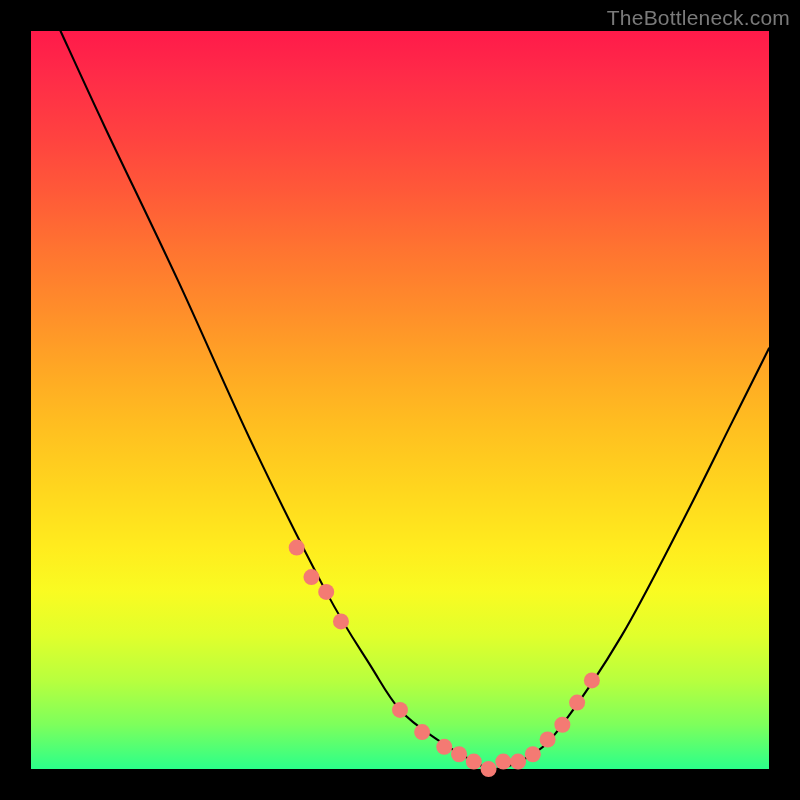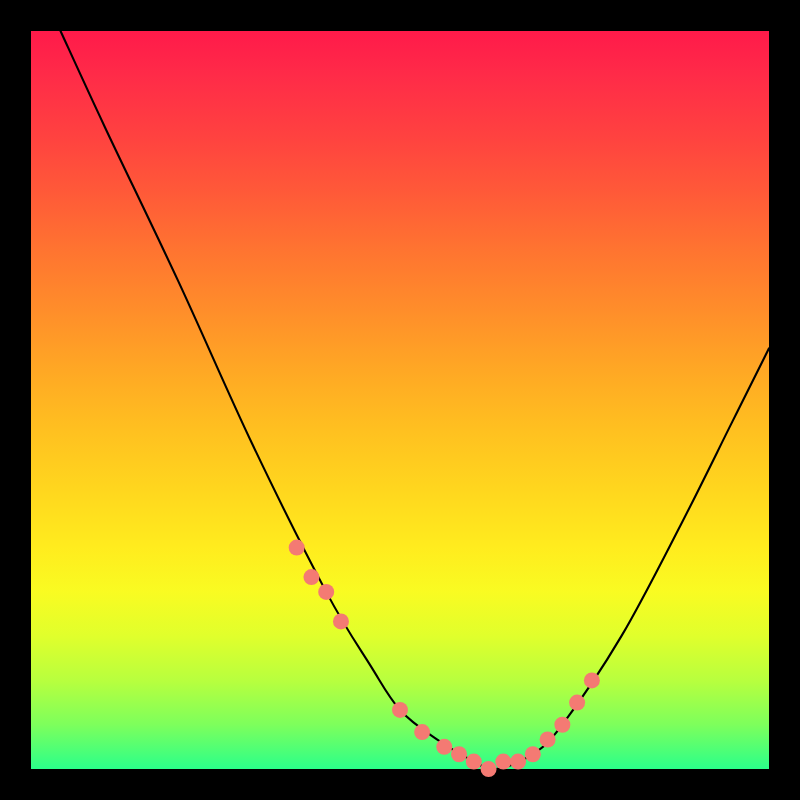--- a/index.html
+++ b/index.html
@@ -80,13 +80,14 @@
           <circle cx="472.32" cy="730.62" r="8" fill="#f47a73"></circle>
           <circle cx="487.08000000000004" cy="730.62" r="8" fill="#f47a73"></circle>
           <circle cx="501.84000000000003" cy="723.24" r="8" fill="#f47a73"></circle>
           <circle cx="516.6" cy="708.48" r="8" fill="#f47a73"></circle>
           <circle cx="531.36" cy="693.72" r="8" fill="#f47a73"></circle>
           <circle cx="546.12" cy="671.58" r="8" fill="#f47a73"></circle>
           <circle cx="560.88" cy="649.44" r="8" fill="#f47a73"></circle>
         </g>
     </svg>
   </div>
+  <div class="watermark">TheBottleneck.com</div>
 </div>
 
 </body></html>

